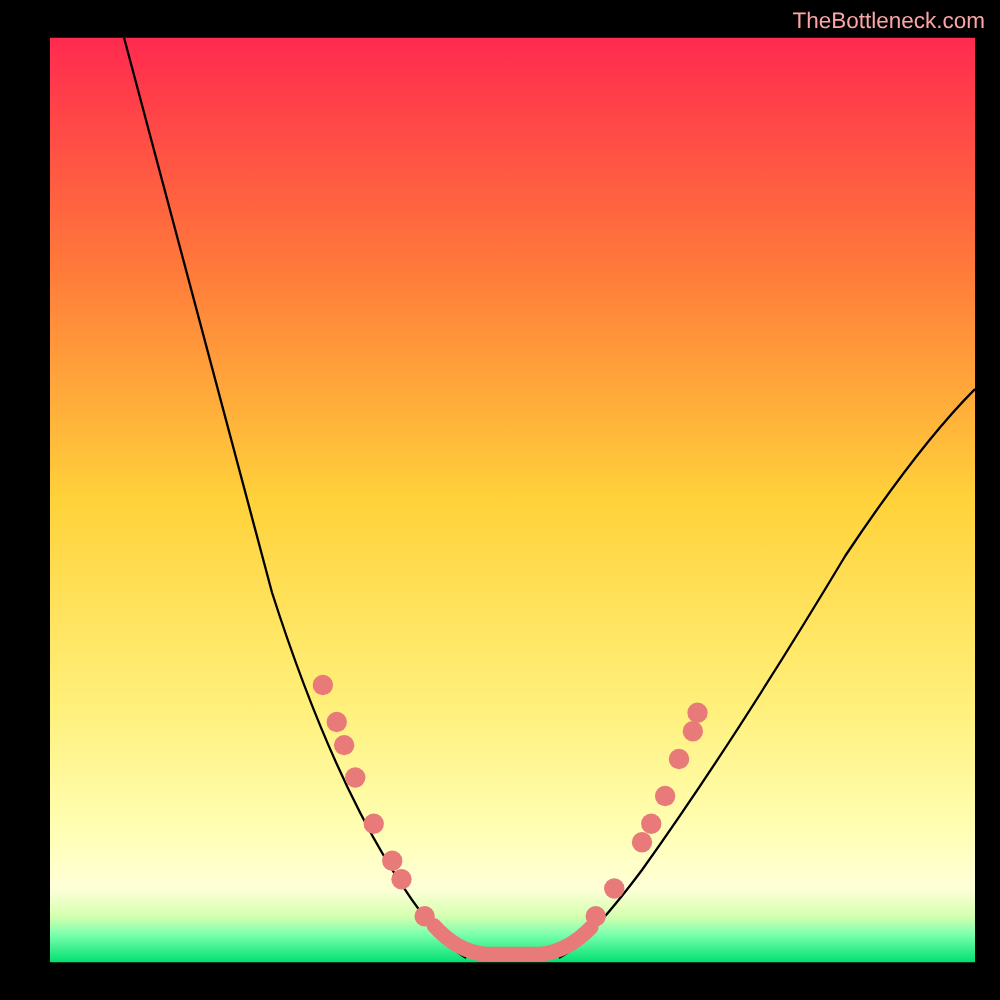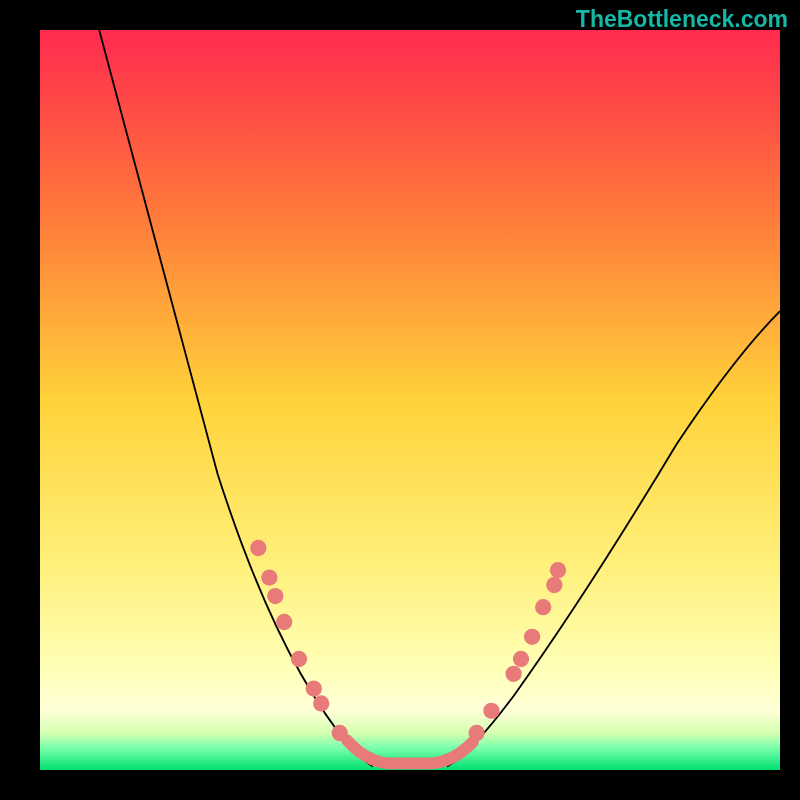--- a/index.html
+++ b/index.html
@@ -8,23 +8,23 @@
     height: 800px;
     background: #000000;
     position: relative;
     font-family: Arial, sans-serif;
     overflow: hidden;
   }
   .watermark {
     position: absolute;
     top: 6px;
     right: 12px;
-    color: #14b8a6;
-    font-size: 23px;
-    font-weight: 700;
+    color: #fca5a5;
+    font-size: 18px;
+    font-weight: 400;
     z-index: 10;
   }
   .plot-area {
     position: absolute;
     left: 40px;
     top: 30px;
     width: 740px;
     height: 740px;
   }
   .gradient-bg {

